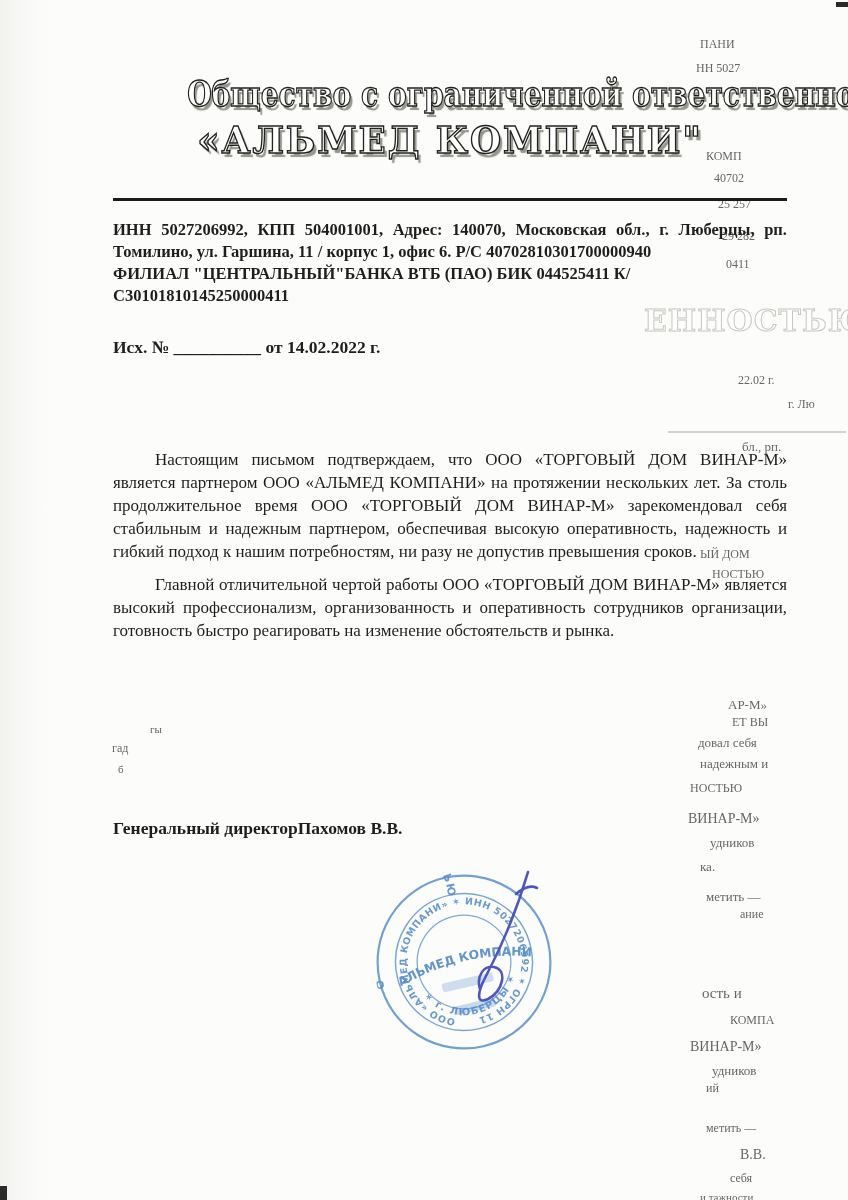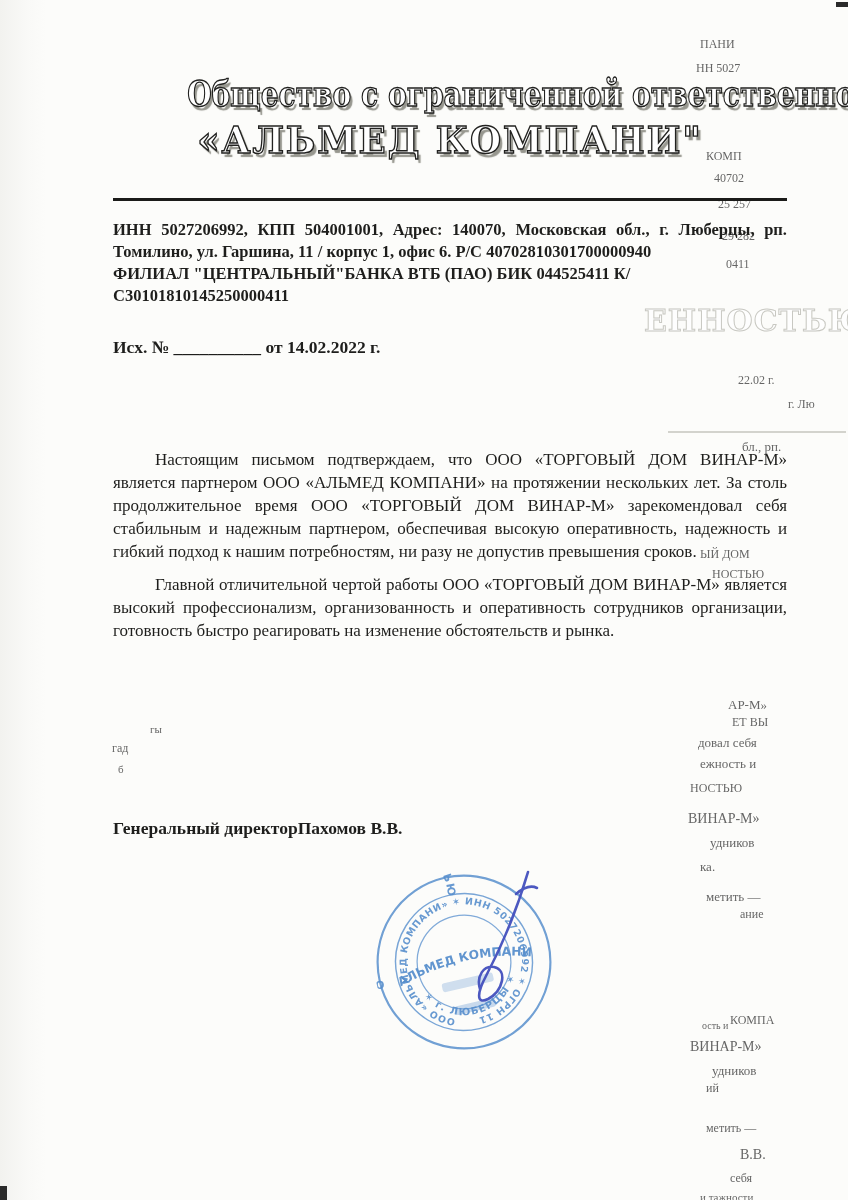--- a/index.html
+++ b/index.html
@@ -84,28 +84,28 @@
       <div class="artifact" style="left: 722px; top: 230px; font-size: 12px;">29 282</div>
       <div class="artifact" style="left: 726px; top: 258px; font-size: 12px;">0411</div>
       <div class="artifact" style="left: 738px; top: 374px; font-size: 12px;">22.02 г.</div>
       <div class="artifact" style="left: 788px; top: 398px; font-size: 12px;">г. Лю</div>
       <div class="artifact" style="left: 742px; top: 440px; font-size: 13px;">бл., рп.</div>
       <div class="artifact" style="left: 700px; top: 548px; font-size: 12px;">ЫЙ ДОМ</div>
       <div class="artifact" style="left: 712px; top: 568px; font-size: 12px;">НОСТЬЮ</div>
       <div class="artifact" style="left: 728px; top: 698px; font-size: 13px;">АР-М»</div>
       <div class="artifact" style="left: 712px; top: 716px; font-size: 12px; margin-left: 20px;">ЕТ ВЫ</div>
       <div class="artifact" style="left: 698px; top: 736px; font-size: 13px;">довал себя</div>
-      <div class="artifact" style="left: 700px; top: 757px; font-size: 13px;">ежность и</div>
+      <div class="artifact" style="left: 700px; top: 757px; font-size: 13px;">надежным и</div>
       <div class="artifact" style="left: 690px; top: 782px; font-size: 12px;">НОСТЬЮ</div>
       <div class="artifact" style="left: 688px; top: 812px; font-size: 14px;">ВИНАР-М»</div>
       <div class="artifact" style="left: 710px; top: 836px; font-size: 13px;">удников</div>
       <div class="artifact" style="left: 700px; top: 860px; font-size: 13px;">ка.</div>
       <div class="artifact" style="left: 706px; top: 890px; font-size: 13px;">метить —</div>
       <div class="artifact" style="left: 740px; top: 908px; font-size: 12px;">ание</div>
-      <div class="artifact" style="left: 702px; top: 986px; font-size: 10px; margin-top: 35px;">ость и</div>
+      <div class="artifact" style="left: 702px; top: 986px; font-size: 15px;">ость и</div>
       <div class="artifact" style="left: 730px; top: 1014px; font-size: 12px;">КОМПА</div>
       <div class="artifact" style="left: 690px; top: 1040px; font-size: 14px;">ВИНАР-М»</div>
       <div class="artifact" style="left: 712px; top: 1064px; font-size: 13px;">удников</div>
       <div class="artifact" style="left: 706px; top: 1082px; font-size: 12px;">ий</div>
       <div class="artifact" style="left: 706px; top: 1122px; font-size: 12px;">метить —</div>
       <div class="artifact" style="left: 740px; top: 1148px; font-size: 14px;">В.В.</div>
       <div class="artifact" style="left: 730px; top: 1172px; font-size: 12px;">себя</div>
       <div class="artifact" style="left: 700px; top: 1192px; font-size: 11px;">и тажности</div>
       <div class="artifact" style="left: 112px; top: 742px; font-size: 12px;">гад</div>
       <div class="artifact" style="left: 150px; top: 724px; font-size: 11px;">гы</div>

